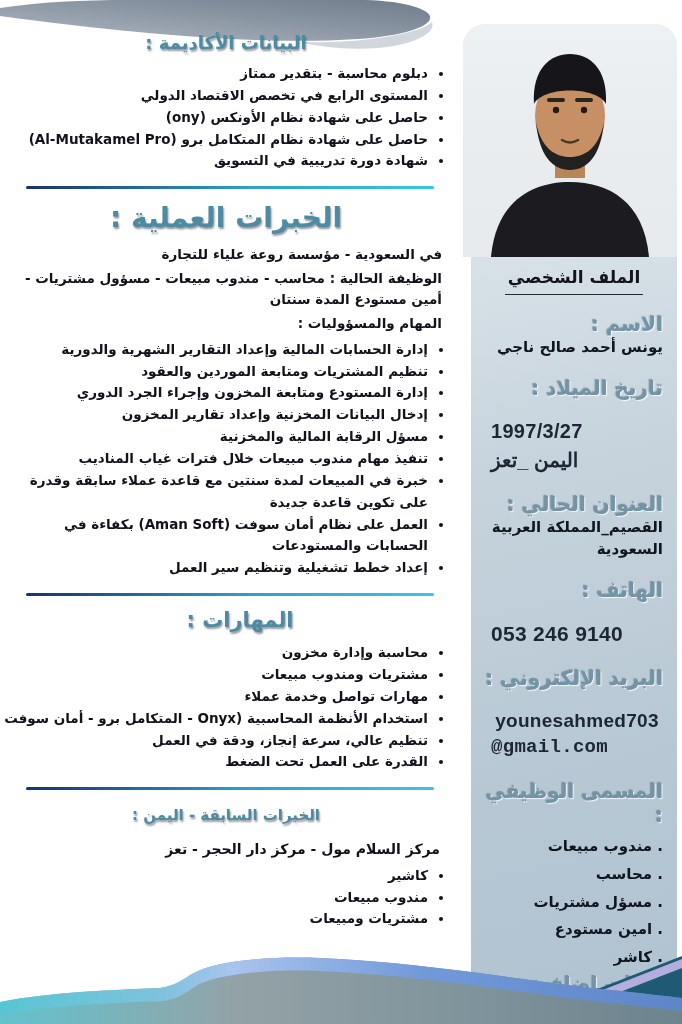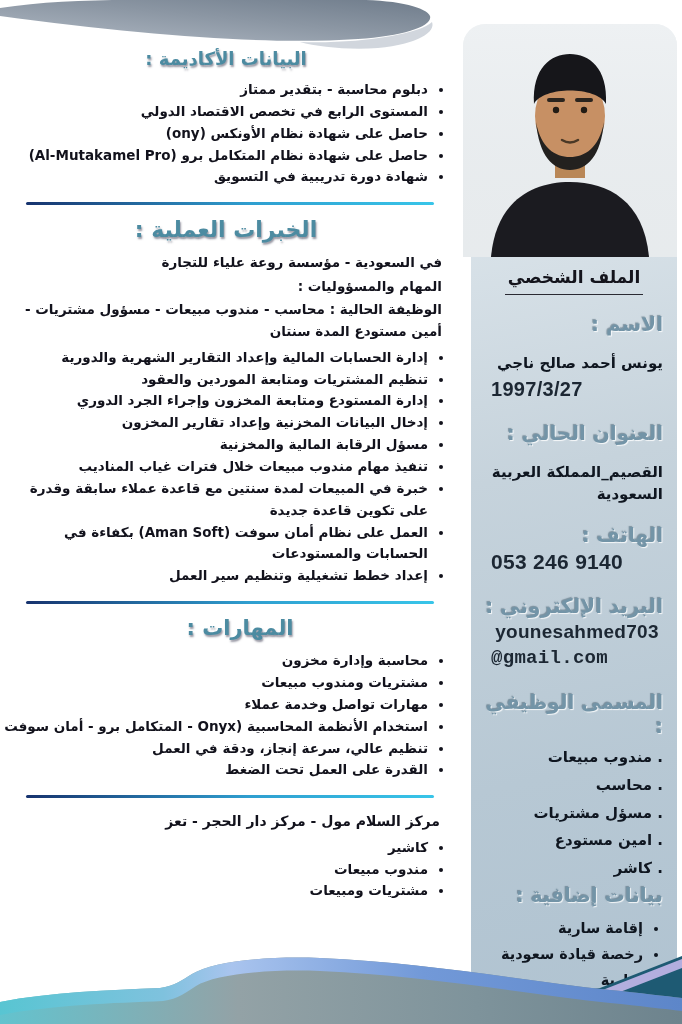--- a/index.html
+++ b/index.html
@@ -25,46 +25,46 @@
   .profile-title{
     text-align:center;font-weight:bold;font-size:17px;color:#14141c;margin-top:10px;
   }
   .profile-underline{width:138px;border:none;border-bottom:1.6px solid #2a2a33;margin:7px auto 0 auto;}
   .side-label{
     margin-top:17px;
     color:#7394a7;font-weight:bold;font-size:20px;text-align:right;
     text-shadow:1px 1px 1px rgba(255,255,255,.85), -1px -1px 1px rgba(70,95,112,.55);
   }
   .side-value-ar{
-    margin-top:16px;color:#0f1620;font-weight:bold;font-size:15px;text-align:right;line-height:1.5;
+    margin-top:0;color:#0f1620;font-weight:bold;font-size:15px;text-align:right;line-height:1.5;
   }
   .side-value-modern{
-    margin-top:0;
+    margin-top:17px;
     font-family:"Liberation Sans", sans-serif;
     color:#1c2733;font-size:20px;font-weight:600;letter-spacing:.3px;
     text-align:left;direction:ltr;padding-left:6px;line-height:1.45;
   }
   .job-list{margin:6px 0 0 0;padding:0;list-style:none;}
   .job-list li{
     text-align:right;font-weight:bold;font-size:15px;color:#0f1620;line-height:1.85;padding-left:14px;
   }
   .job-list li::before{content:". ";font-weight:bold;}
   .extra-list{margin:8px 0 0 0;padding:0 20px 0 0;list-style:disc;}
   .extra-list li{
     text-align:right;font-weight:bold;font-size:14.5px;color:#0f1620;line-height:1.8;
   }
   
-  .main{position:absolute;top:48px;left:0;width:452px;z-index:4;}
+  .main{position:absolute;top:32px;left:0;width:452px;z-index:4;}
   .sec-title{
     text-align:center;font-weight:bold;color:#4c8ba1;
     text-shadow:1px 2px 2px rgba(45,45,70,.5);
     margin:0 0 10px 0;
   }
   .t-academic{font-size:18px;}
-  .t-experience{font-size:22px;margin-top:2px;}
+  .t-experience{font-size:28px;margin-top:2px;}
   .t-skills{font-size:21px;margin-top:12px;padding-left:28px;}
   .t-previous{font-size:15px;margin-top:16px;margin-bottom:14px;}
   .body-text{color:#12121c;font-weight:bold;font-size:13.5px;line-height:1.6;}
   .intro-line{margin:0 10px 2px 0;text-align:right;}
   .main ul{margin:4px 0 0 0;padding:0 24px 0 0;list-style:disc;}
   .main ul li{
     color:#12121c;font-weight:bold;font-size:13.5px;line-height:1.62;
   }
   .sep{
     height:3px;border-radius:2px;
@@ -136,21 +136,23 @@
       <path d="M99,116 C104,119 110,119 115,116" stroke="#4a3826" stroke-width="2.5" fill="none" stroke-linecap="round"></path>
     </svg>
   </div>
   <div class="side-inner">
     <div class="profile-title">الملف الشخصي</div>
     <hr class="profile-underline">
 
     <div class="side-label">الاسم :</div>
     <div class="side-value-ar">يونس أحمد صالح ناجي</div>
 
+    <div class="side-label">تاريخ الميلاد :</div>
     <div class="side-value-modern">1997/3/27</div>
+    <div class="side-value-modern" style="margin-top:0;">اليمن _تعز</div>
 
     <div class="side-label">العنوان الحالي :</div>
     <div class="side-value-ar">القصيم_المملكة العربية السعودية</div>
 
     <div class="side-label">الهاتف :</div>
     <div class="side-value-modern" style="font-size:21px;">053 246 9140</div>
 
     <div class="side-label">البريد الإلكتروني :</div>
     <div class="side-value-modern" style="font-size:19px;text-align:center;">younesahmed703</div>
     <div class="side-value-modern" style="margin-top:0;font-size:19px;font-family:Liberation Mono, monospace;">@gmail.com</div>
@@ -183,22 +185,22 @@
       <li>حاصل على شهادة نظام المتكامل برو (Al-Mutakamel Pro)</li>
       <li>شهادة دورة تدريبية في التسويق</li>
     </ul>
   </section>
 
   <div class="sep"></div>
 
   <section>
     <h2 class="sec-title t-experience">الخبرات العملية :</h2>
     <p class="body-text intro-line">في السعودية - مؤسسة روعة علياء للتجارة</p>
+    <p class="body-text intro-line">الوظيفة الحالية : محاسب - مندوب مبيعات - مسؤول مشتريات - أمين مستودع المدة سنتان</p>
     <p class="body-text intro-line">المهام والمسؤوليات :</p>
-    <p class="body-text intro-line">الوظيفة الحالية : محاسب - مندوب مبيعات - مسؤول مشتريات - أمين مستودع المدة سنتان</p>
     <ul>
       <li>إدارة الحسابات المالية وإعداد التقارير الشهرية والدورية</li>
       <li>تنظيم المشتريات ومتابعة الموردين والعقود</li>
       <li>إدارة المستودع ومتابعة المخزون وإجراء الجرد الدوري</li>
       <li>إدخال البيانات المخزنية وإعداد تقارير المخزون</li>
       <li>مسؤل الرقابة المالية والمخزنية</li>
       <li>تنفيذ مهام مندوب مبيعات خلال فترات غياب المناديب</li>
       <li>خبرة في المبيعات لمدة سنتين مع قاعدة عملاء سابقة وقدرة على تكوين قاعدة جديدة</li>
       <li>العمل على نظام أمان سوفت (Aman Soft) بكفاءة في الحسابات والمستودعات</li>
       <li>إعداد خطط تشغيلية وتنظيم سير العمل</li>
@@ -215,20 +217,21 @@
       <li>مهارات تواصل وخدمة عملاء</li>
       <li>استخدام الأنظمة المحاسبية (Onyx - المتكامل برو - أمان سوفت</li>
       <li>تنظيم عالي، سرعة إنجاز، ودقة في العمل</li>
       <li>القدرة على العمل تحت الضغط</li>
     </ul>
   </section>
 
   <div class="sep"></div>
 
   <section>
+    <h2 class="sec-title t-previous">الخبرات السابقة - اليمن  :</h2>
     <p class="body-text company-line">مركز السلام مول - مركز دار الحجر - تعز</p>
     <ul>
       <li>كاشير</li>
       <li>مندوب مبيعات</li>
       <li>مشتريات ومبيعات</li>
     </ul>
   </section>
 
 </main>
 

